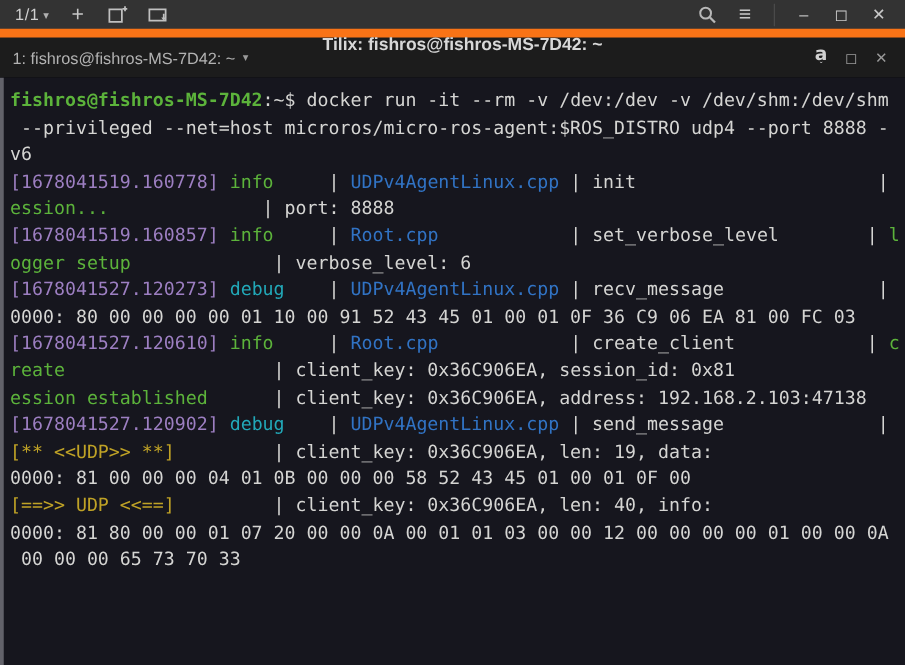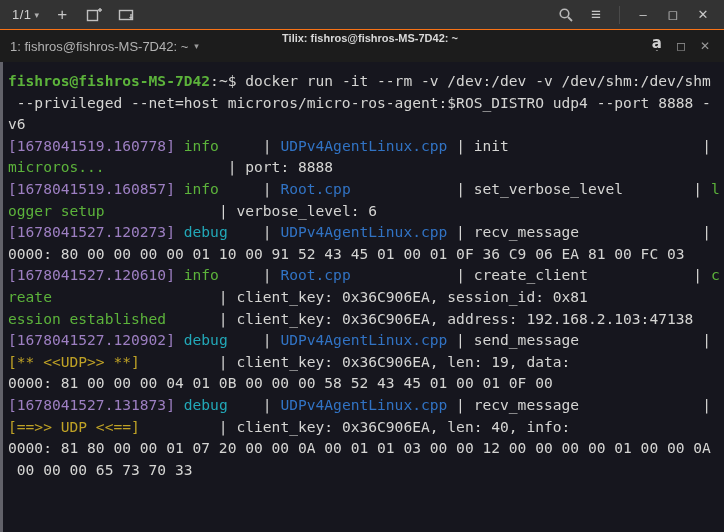--- a/index.html
+++ b/index.html
@@ -4,34 +4,34 @@
 <style>
   * { margin:0; padding:0; box-sizing:border-box; }
   html,body { width:724px; height:532px; overflow:hidden; background:#000; }
   body { font-family:"Liberation Sans", sans-serif; }
   .window { width:724px; height:532px; display:flex; flex-direction:column; }
 
   
   .titlebar {
     height:30px; background:#333333; color:#cfcfcf;
     display:flex; align-items:center; position:relative;
-    padding:0 8px; flex-shrink:0; border-bottom:1px solid #f97316;
+    padding:0 8px; flex-shrink:0; border-bottom:7px solid #f97316;
   }
   .tb-left { display:flex; align-items:center; gap:6px; z-index:2; }
   .tb-btn {
     display:flex; align-items:center; justify-content:center;
     min-width:26px; height:24px; color:#c6c6c6; font-size:14px;
     border-radius:3px; cursor:default; padding:0 4px;
   }
   .session-counter { font-size:13px; color:#d0d0d0; letter-spacing:0.5px; }
   .caret { font-size:9px; color:#b0b0b0; margin-left:3px; }
   .plus { font-size:17px; font-weight:400; line-height:1; }
   .tb-title {
     position:absolute; left:16px; right:0; text-align:center;
-    font-size:11px; font-weight:bold; color:#d8d8d8; pointer-events:none;margin-top:47px;
+    font-size:14px; font-weight:bold; color:#d8d8d8; pointer-events:none;margin-top:47px;
   }
   .tb-right { margin-left:auto; display:flex; align-items:center; gap:4px; z-index:2; }
   .tb-sep { width:1px; height:18px; background:#4a4a4a; margin:0 6px; }
   .winbtn { font-size:13px; color:#c8c8c8; }
   svg.icon { display:block; }
 
   
   .tabbar {
     height:32px; background:#1c1c1c; display:flex; align-items:center;
     padding:0 10px; flex-shrink:0; color:#b2b2b2;
@@ -135,31 +135,30 @@
     </div>
   </div>
 
   <div class="terminal" style="background: rgb(22, 22, 30);">
     <div class="active-strip"></div>
     <div class="term-content" id="term-content">
         <div class="trow"><span class="seg c-gb">fishros@fishros-MS-7D42</span><span class="seg c-fg">:~$ docker run -it --rm -v /dev:/dev -v /dev/shm:/dev/shm</span></div>
         <div class="trow"><span class="seg c-fg"> --privileged --net=host microros/micro-ros-agent:$ROS_DISTRO udp4 --port 8888 -</span></div>
         <div class="trow"><span class="seg c-fg">v6</span></div>
         <div class="trow"><span class="seg c-pu">[1678041519.160778] </span><span class="seg c-gr">info</span><span class="seg c-fg">     | </span><span class="seg c-bl">UDPv4AgentLinux.cpp</span><span class="seg c-fg"> | init                      |</span></div>
-        <div class="trow"><span class="seg c-gr">microros...</span><span class="seg c-fg">              | port: 8888</span></div>
+        <div class="trow"><span class="seg c-gr">ession...</span><span class="seg c-fg">              | port: 8888</span></div>
         <div class="trow"><span class="seg c-pu">[1678041519.160857] </span><span class="seg c-gr">info</span><span class="seg c-fg">     | </span><span class="seg c-bl">Root.cpp</span><span class="seg c-fg">            | set_verbose_level        | </span><span class="seg c-gr">l</span></div>
         <div class="trow"><span class="seg c-gr">ogger setup</span><span class="seg c-fg">             | verbose_level: 6</span></div>
         <div class="trow"><span class="seg c-pu">[1678041527.120273] </span><span class="seg c-cy">debug</span><span class="seg c-fg">    | </span><span class="seg c-bl">UDPv4AgentLinux.cpp</span><span class="seg c-fg"> | recv_message              |</span></div>
         <div class="trow"><span class="seg c-fg">0000: 80 00 00 00 00 01 10 00 91 52 43 45 01 00 01 0F 36 C9 06 EA 81 00 FC 03</span></div>
         <div class="trow"><span class="seg c-pu">[1678041527.120610] </span><span class="seg c-gr">info</span><span class="seg c-fg">     | </span><span class="seg c-bl">Root.cpp</span><span class="seg c-fg">            | create_client            | </span><span class="seg c-gr">c</span></div>
         <div class="trow"><span class="seg c-gr">reate</span><span class="seg c-fg">                   | client_key: 0x36C906EA, session_id: 0x81</span></div>
         <div class="trow"><span class="seg c-gr">ession established</span><span class="seg c-fg">      | client_key: 0x36C906EA, address: 192.168.2.103:47138</span></div>
         <div class="trow"><span class="seg c-pu">[1678041527.120902] </span><span class="seg c-cy">debug</span><span class="seg c-fg">    | </span><span class="seg c-bl">UDPv4AgentLinux.cpp</span><span class="seg c-fg"> | send_message              |</span></div>
         <div class="trow"><span class="seg c-ye">[** &lt;&lt;UDP&gt;&gt; **]</span><span class="seg c-fg">         | client_key: 0x36C906EA, len: 19, data:</span></div>
         <div class="trow"><span class="seg c-fg">0000: 81 00 00 00 04 01 0B 00 00 00 58 52 43 45 01 00 01 0F 00</span></div>
-        <div class="trow"><span class="seg c-pu">[1678041527.131873] </span><span class="seg c-cy">debug</span><span class="seg c-fg">    | </span><span class="seg c-bl">UDPv4AgentLinux.cpp</span><span class="seg c-fg"> | recv_message              |</span></div>
         <div class="trow"><span class="seg c-ye">[==&gt;&gt; UDP &lt;&lt;==]</span><span class="seg c-fg">         | client_key: 0x36C906EA, len: 40, info:</span></div>
         <div class="trow"><span class="seg c-fg">0000: 81 80 00 00 01 07 20 00 00 0A 00 01 01 03 00 00 12 00 00 00 00 01 00 00 0A</span></div>
         <div class="trow"><span class="seg c-fg"> 00 00 00 65 73 70 33</span></div>
       </div>
   </div>
 
 </div>
 
 </body></html>

